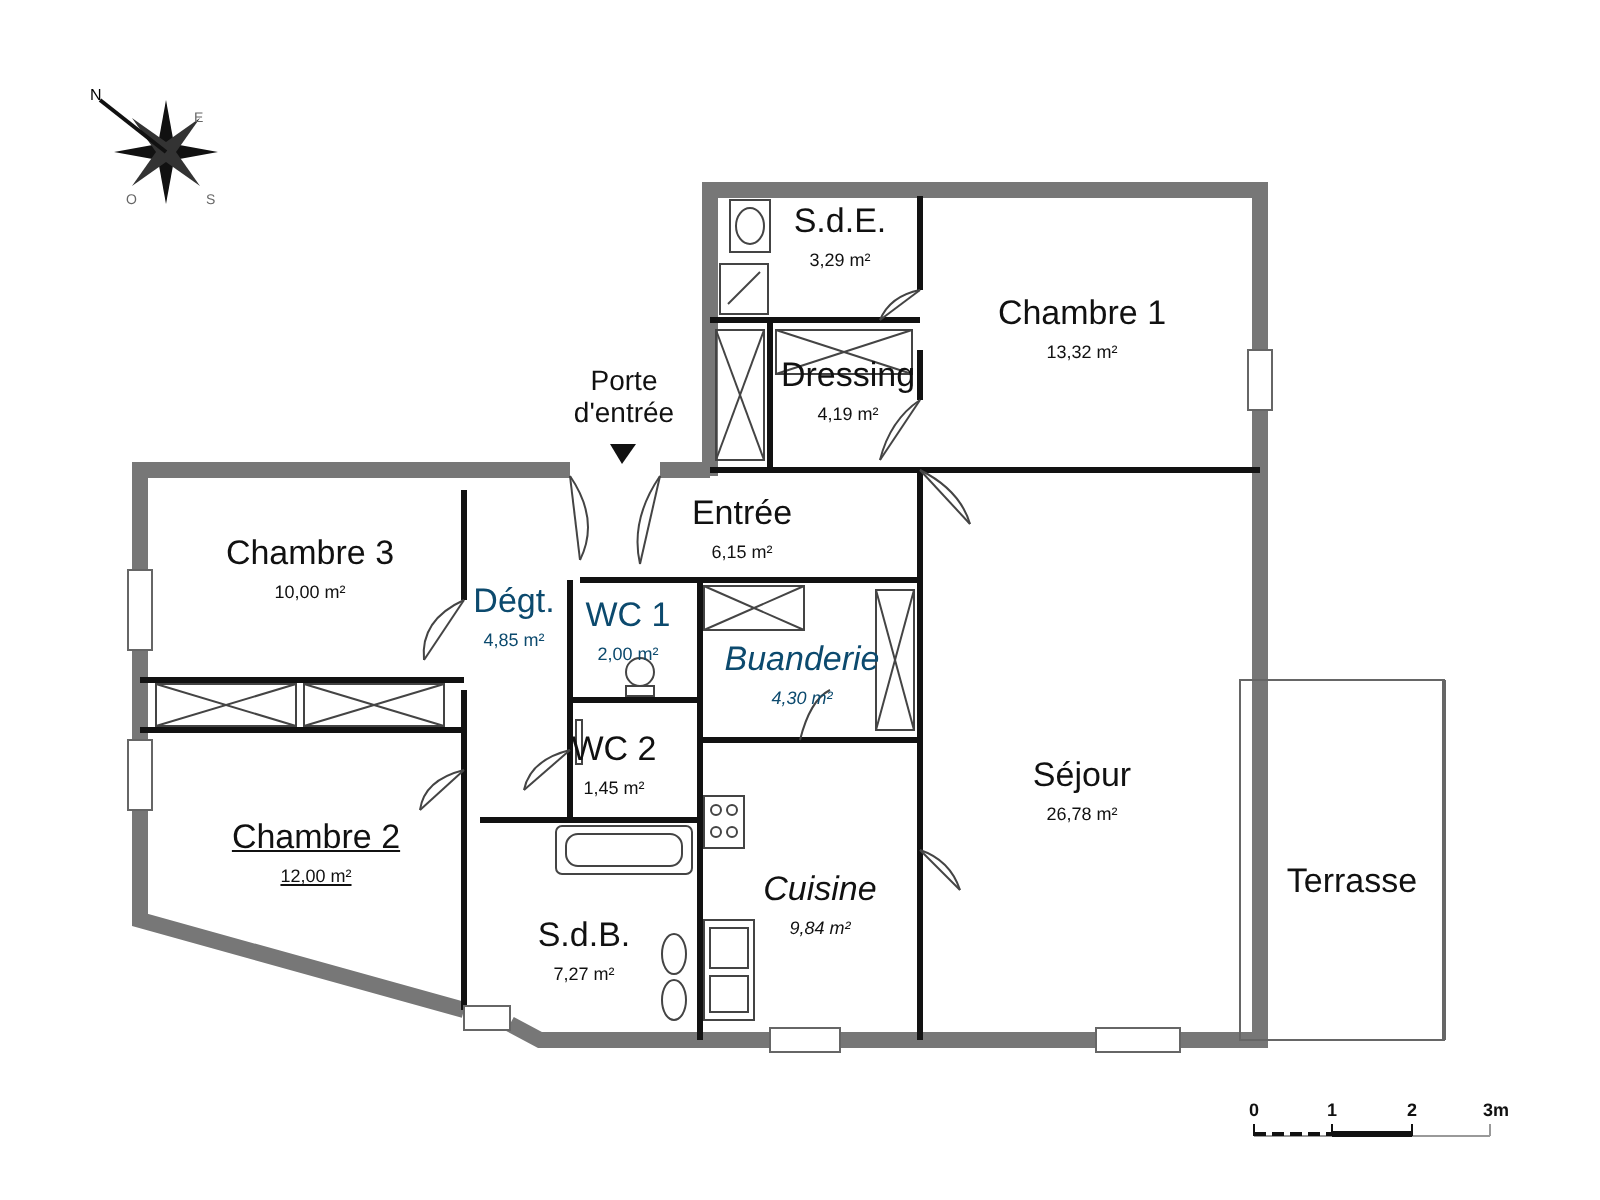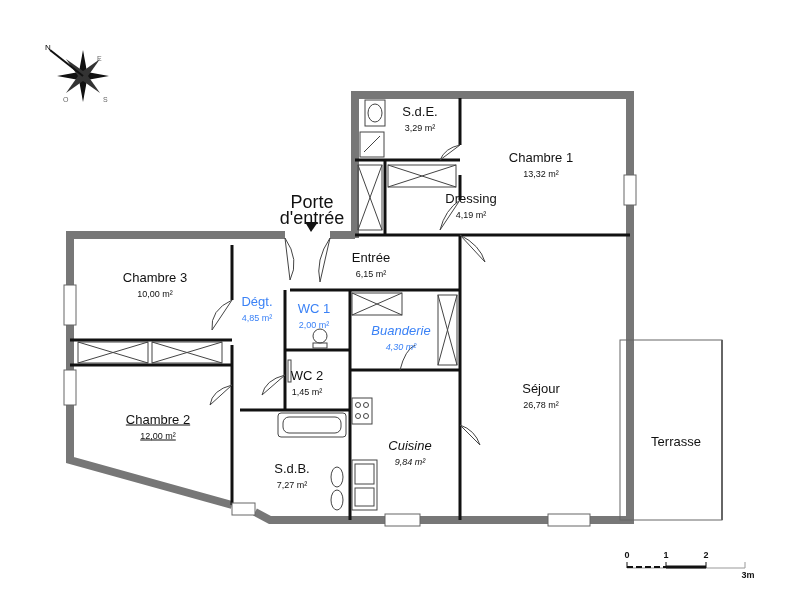--- a/index.html
+++ b/index.html
@@ -1,22 +1,22 @@
 <!DOCTYPE html>
 <html><head>
 <meta charset="utf-8">
 <style>
   html,body{margin:0;padding:0;background:#fff;}
   body{width:800px;height:600px;position:relative;overflow:hidden;font-family:"Liberation Sans",sans-serif;color:#111;}
   svg{position:absolute;left:0;top:0;}
   .lbl{position:absolute;text-align:center;transform:translate(-50%,-50%);white-space:nowrap;}
-  .name{font-size:13px;}
+  .name{font-size:17px;}
   .area{font-size:9px;margin-top:4px;}
-  .grey .name,.grey .area{color:#3b82f6;}
-  .porte{font-size:18px;line-height:16px;margin-top:12px;}
+  .grey .name,.grey .area{color:#0c4a6e;}
+  .porte{font-size:14px;line-height:16px;}
   .scale-lbl{position:absolute;font-size:9px;font-weight:bold;transform:translateX(-50%);}
 </style>
 </head>
 <body>
 
 <svg width="800" height="600">
 
   <g transform="translate(83,76)">
     <polygon points="0,-26 4,-4 0,0 -4,-4" fill="#111"></polygon>
     <polygon points="0,26 4,4 0,0 -4,4" fill="#111"></polygon>
@@ -157,21 +157,21 @@
 
 <div id="rooms">
     <div class="lbl" style="left: 420px; top: 118px;">
       <div class="name">S.d.E.</div>
       <div class="area">3,29 m²</div>
     </div>
     <div class="lbl" style="left: 541px; top: 164px;">
       <div class="name">Chambre 1</div>
       <div class="area">13,32 m²</div>
     </div>
-    <div class="lbl" style="left: 424px; top: 205px; margin-left: 47px;">
+    <div class="lbl" style="left: 424px; top: 195px;">
       <div class="name">Dressing</div>
       <div class="area">4,19 m²</div>
     </div>
     <div class="lbl" style="left: 371px; top: 264px;">
       <div class="name">Entrée</div>
       <div class="area">6,15 m²</div>
     </div>
     <div class="lbl" style="left: 155px; top: 284px;">
       <div class="name">Chambre 3</div>
       <div class="area">10,00 m²</div>
@@ -214,13 +214,13 @@
   </div>
 
 <div class="lbl porte" style="left:312px;top:198px;">
   <div>Porte</div>
   <div>d'entrée</div>
 </div>
 
 <span class="scale-lbl" style="left:627px;top:550px;">0</span>
 <span class="scale-lbl" style="left:666px;top:550px;">1</span>
 <span class="scale-lbl" style="left:706px;top:550px;">2</span>
-<span class="scale-lbl" style="left:748px;top:570px;">3m</span>
+<span class="scale-lbl" style="left:748px;top:550px;">3m</span>
 
 </body></html>

